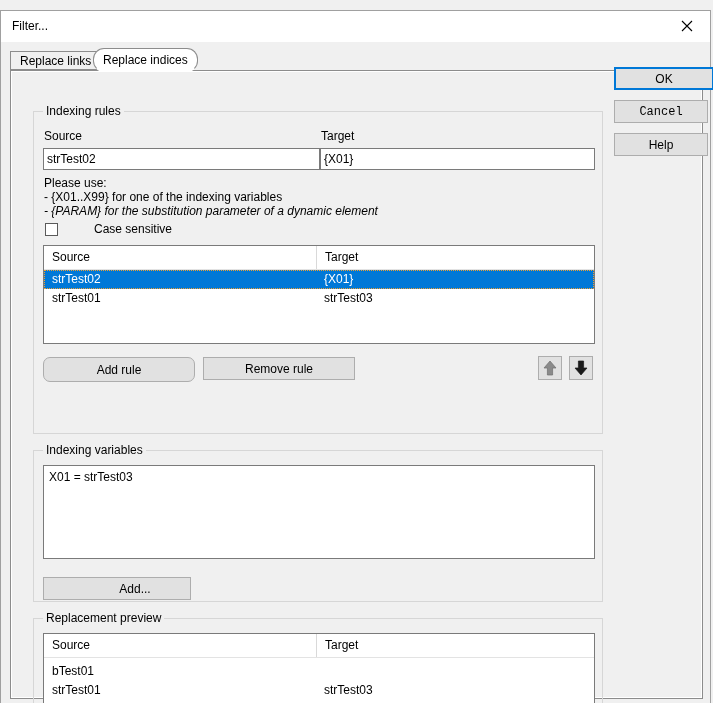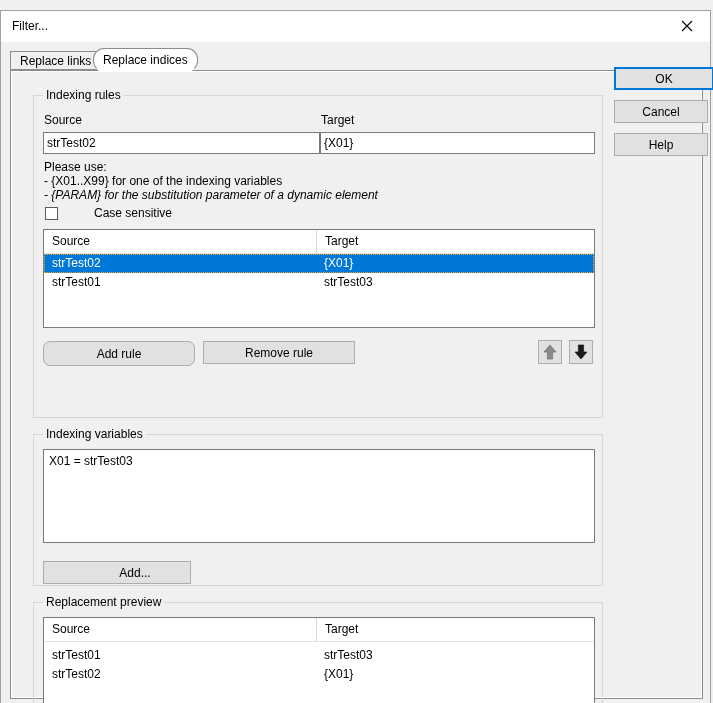--- a/index.html
+++ b/index.html
@@ -67,20 +67,21 @@
   .tabpage-inner{
     position:absolute;left:0;top:0;right:0;bottom:0;
     border:1px solid #ffffff;
     box-sizing:border-box;
   }
   
   .group{
     position:absolute;
     border:1px solid #d6d6d6;
     box-sizing:border-box;
+    margin-top:16px;
   }
   .group-title{
     position:absolute;top:-8px;left:9px;
     background:#f0f0f0;
     padding:0 3px;
     font-size:12px;
     white-space:nowrap;
   }
   #grp-rules{left:22px;top:24px;width:570px;height:323px;}
   #grp-vars{left:22px;top:363px;width:570px;height:152px;}
@@ -281,34 +282,38 @@
     <div class="group" id="grp-preview">
       <span class="group-title">Replacement preview</span>
 
       <div class="listview" style="left:9px;top:14px;width:552px;height:104px;">
         <div class="lv-header">
           <span class="hcell col1" style="left:0;width:272px;">Source</span>
           <span class="hcell col2" style="left:272px;width:280px;">Target</span>
         </div>
         <div style="height:4px;"></div>
         <div class="lv-row">
+          <span class="cell" style="left:0;width:272px;">bTest01</span>
+          <span class="cell" style="left:272px;width:280px;"></span>
+        </div>
+        <div class="lv-row">
           <span class="cell" style="left:0;width:272px;">strTest01</span>
           <span class="cell" style="left:272px;width:280px;">strTest03</span>
         </div>
         <div class="lv-row">
           <span class="cell" style="left:0;width:272px;">strTest02</span>
           <span class="cell" style="left:272px;width:280px;">{X01}</span>
         </div>
       </div>
     </div>
   </div>
 
   <div class="btn default" style="left:613px;top:56px;width:100px;height:23px;">
     <span>OK</span>
   </div>
-  <div class="btn" style="left:613px;top:89px;width:94px;height:23px;">
+  <div class="btn" style="left:613px;top:89px;width:94px;height:23px;font-family:Liberation Mono, monospace;">
     <span>Cancel</span>
   </div>
   <div class="btn" style="left:613px;top:122px;width:94px;height:23px;">
     <span>Help</span>
   </div>
 
 </div>
 
 </body></html>

